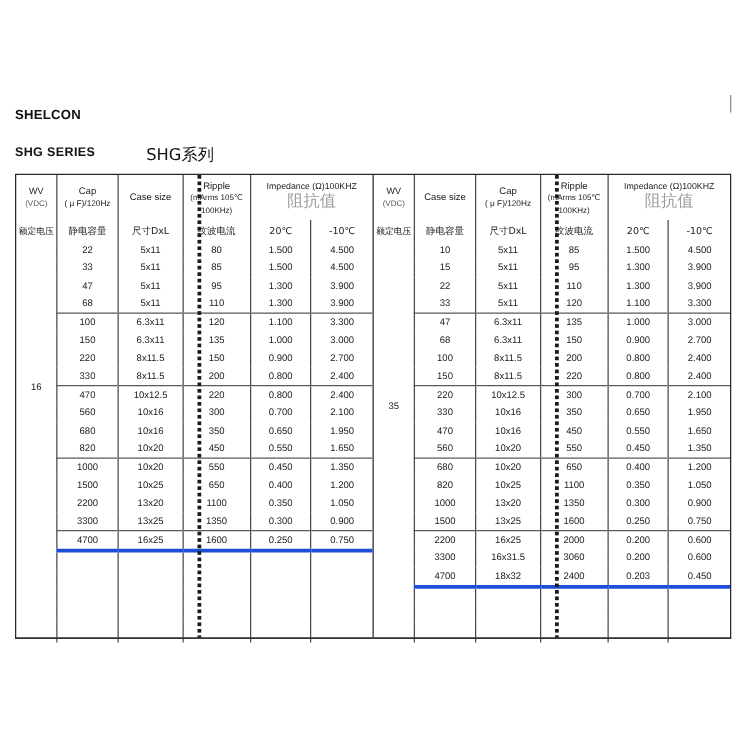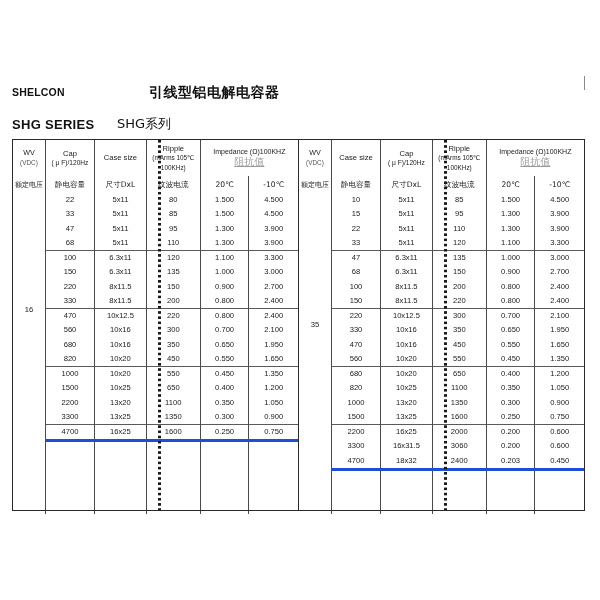--- a/index.html
+++ b/index.html
@@ -9,21 +9,21 @@
     color:#111;overflow:hidden;position:relative;
   }
   .page{position:absolute;left:0;top:0;width:600px;height:600px;}
 
   
   .hdr{position:absolute;left:12px;top:74px;width:573px;}
   .hdr-row{position:relative;height:17px;margin-top:12px;}
   .brand{position:absolute;left:0;top:0;font-size:10.5px;font-weight:bold;letter-spacing:.2px;}
   .cn-title{position:absolute;left:137px;top:-2px;font-size:14px;font-weight:bold;
             font-family:"DejaVu Sans",sans-serif;letter-spacing:.5px;}
-  .series{position:absolute;left:0;top:0;font-size:13px;font-weight:bold;letter-spacing:.3px;}
+  .series{position:absolute;left:0;top:0;font-size:10px;font-weight:bold;letter-spacing:.3px;}
   .series-cn{position:absolute;left:105px;top:-2px;font-size:13px;font-weight:normal;
              font-family:"DejaVu Sans",sans-serif;}
   .std{position:absolute;left:0;top:0;font-size:10.5px;font-weight:bold;letter-spacing:.1px;}
   .std-cn{position:absolute;left:100px;top:-1px;font-size:11.5px;font-weight:bold;
           font-family:"DejaVu Sans",sans-serif;}
 
   .edge-mark{position:absolute;left:584px;top:76px;width:1px;height:14px;background:#8a8a8a;}
 
   
   .tbl-wrap{position:absolute;left:12px;top:139px;width:573px;height:372px;
@@ -40,21 +40,21 @@
     font-size:7.6px;color:#1a1a1a;overflow:hidden;white-space:nowrap;
   }
   table.grid td:first-child,table.grid th:first-child{border-left:0;}
   table.grid td:last-child,table.grid th:last-child{border-right:0;}
 
   
   th.h1{height:36px;border-bottom:1px solid #2a2a2a;font-weight:bold;font-size:7.4px;line-height:1.22;}
   th.h1 .lt{font-weight:normal;font-size:6.6px;}
   th.h1 .sm{font-size:6.4px;font-weight:normal;}
   th.h1.imp{font-weight:normal;font-size:7px;}
-  th.h1.imp .cn{display:block;color:#9b9b9b;font-family:"DejaVu Sans",sans-serif;font-size:10px;text-decoration:underline;}
+  th.h1.imp .cn{display:block;color:#9b9b9b;font-family:"DejaVu Sans",sans-serif;font-size:13px;}
   th.h1.wv{font-weight:normal;font-size:7.2px;line-height:1.35;}
   th.h1.wv .u{font-size:6.4px;color:#555;}
 
   th.h2{height:17px;border-bottom:1px solid #2a2a2a;font-family:"DejaVu Sans",sans-serif;
         font-size:7.6px;color:#4a4a4a;font-weight:normal;}
   th.h2.small{font-size:7px;}
 
   
   td.c{height:14.25px;line-height:14.25px;font-size:7.7px;color:#1f1f1f;}
   tr.sep td{border-top:1px solid #5a5a5a;}
@@ -75,21 +75,20 @@
   .bottom-rule{position:absolute;left:12px;top:510px;width:573px;height:1px;background:#2a2a2a;}
 </style>
 </head>
 <body>
 
 <div class="page">
 
   <div class="hdr">
     <div class="hdr-row" style="height:19px;">
       <span class="brand">SHELCON</span>
-      <span class="cn-title">引线型铝电解电容器</span>
     </div>
     <div class="hdr-row" style="height:18px;">
       <span class="series">SHG  SERIES</span>
       <span class="series-cn">SHG系列</span>
     </div>
   </div>
 
   <div class="edge-mark"></div>
 
   <div class="tbl-wrap">

